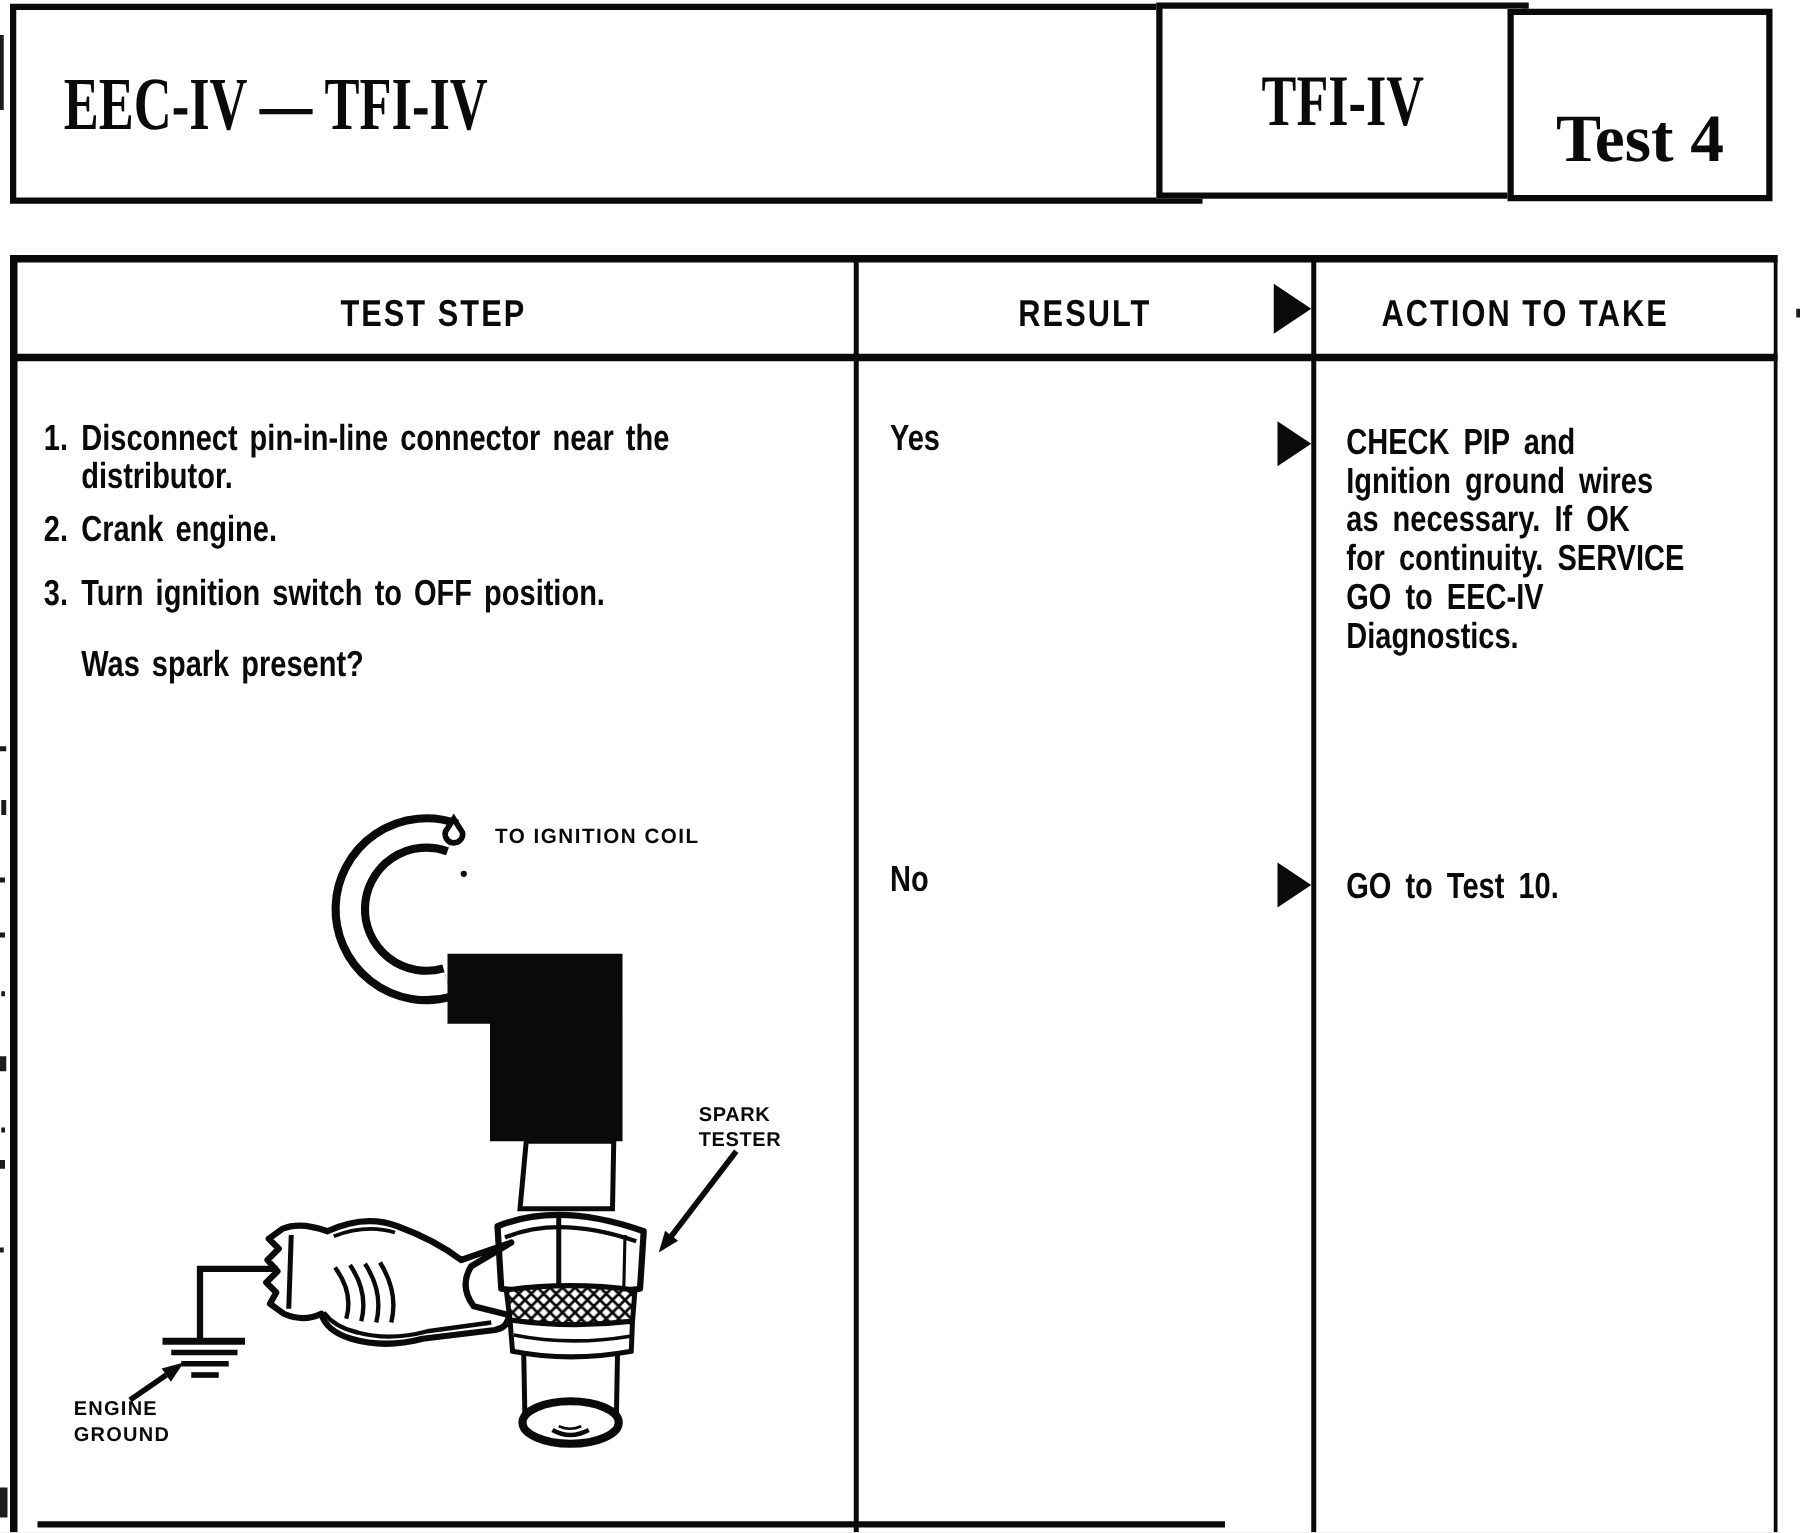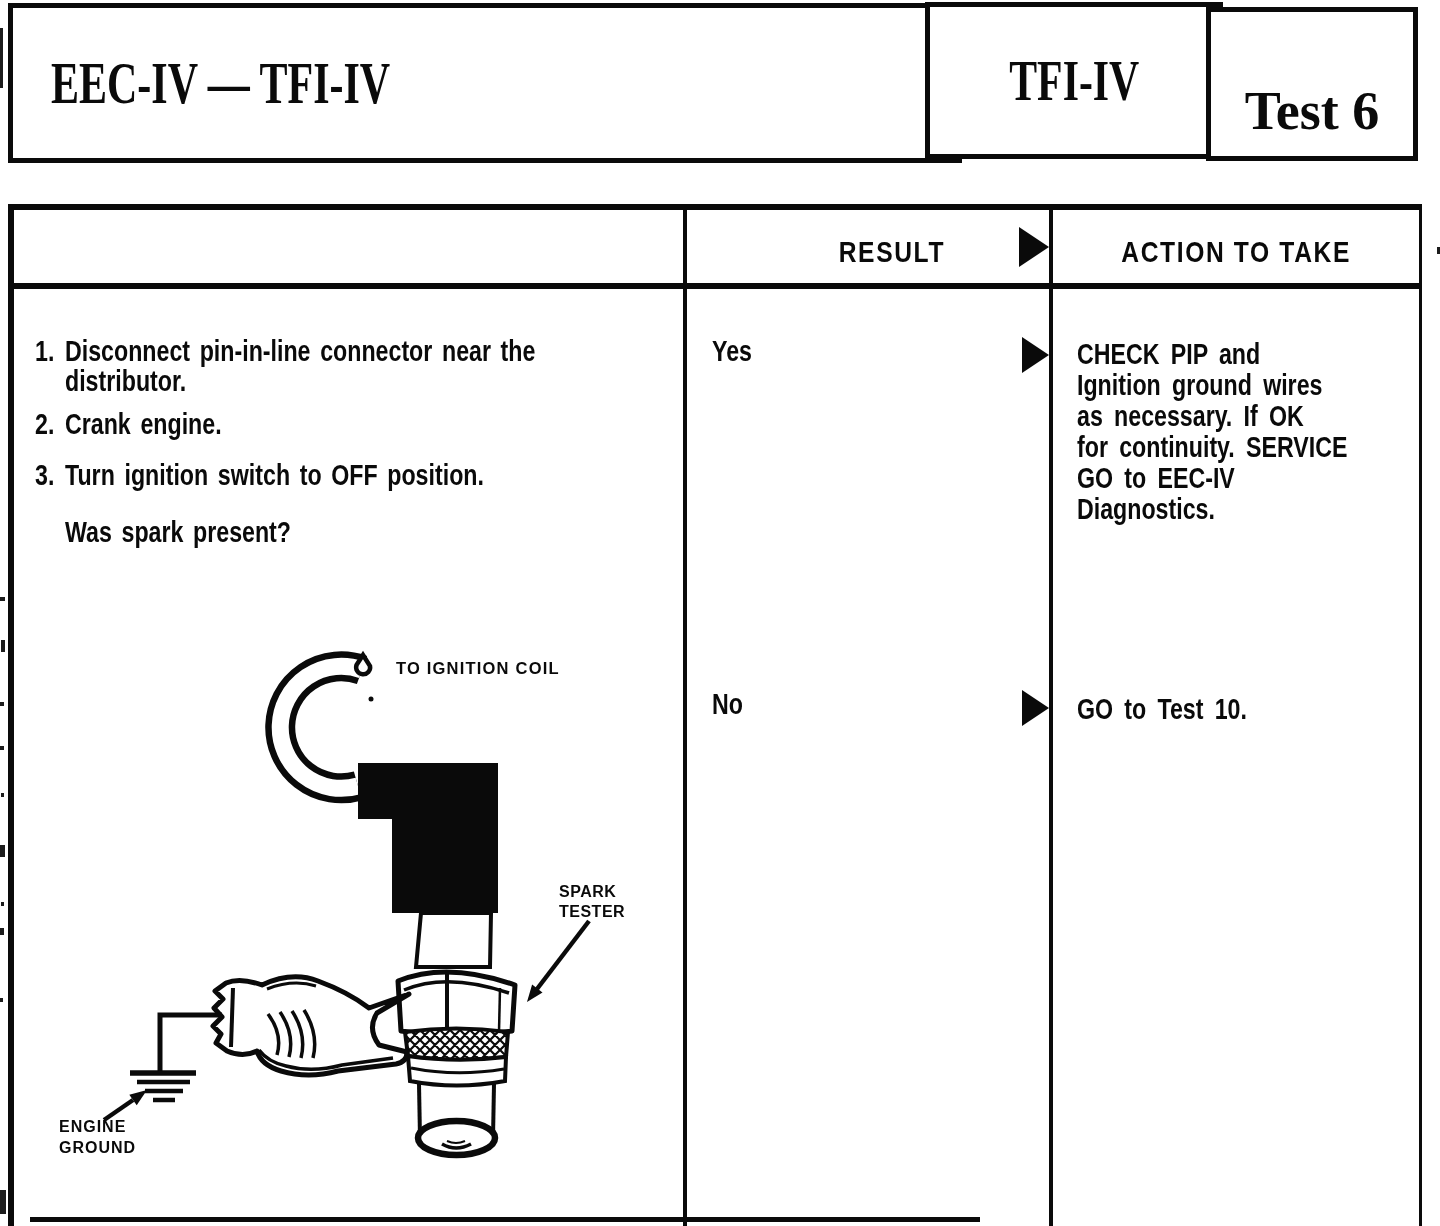--- a/index.html
+++ b/index.html
@@ -40,35 +40,38 @@
 
 <div class="page">
 
   <div class="hdr-box hdr-main">
     <span class="serif-big">EEC-IV — TFI-IV</span>
   </div>
   <div class="hdr-box hdr-module">
     <span class="serif-big">TFI-IV</span>
   </div>
   <div class="hdr-box hdr-test">
-    <span class="serif-test">Test 6</span>
+    <span class="serif-test">Test 4</span>
   </div>
 
   <div class="rule" style="left:8px;top:204px;width:1414px;height:6px;"></div>
   <div class="rule" style="left:8px;top:283px;width:1414px;height:6px;"></div>
   <div class="rule" style="left:8px;top:204px;width:6px;height:1022px;"></div>
   <div class="rule" style="left:1419px;top:204px;width:3px;height:1022px;"></div>
   <div class="rule" style="left:683px;top:204px;width:4px;height:1022px;"></div>
   <div class="rule" style="left:1049px;top:204px;width:4px;height:1022px;"></div>
   <div class="rule" style="left:30px;top:1217px;width:950px;height:5px;"></div>
 
-  <div class="colhdr" style="left:687px;width:362px;padding-left:24px;">
+  <div class="colhdr" style="left:8px;width:677px;">
+    <span class="cond-c">TEST STEP</span>
+  </div>
+  <div class="colhdr" style="left:687px;width:362px;">
     <span class="cond-c">RESULT</span>
   </div>
-  <div class="colhdr" style="left:1053px;width:366px;">
+  <div class="colhdr" style="left:994px;width:366px;text-align:right;">
     <span class="cond-c">ACTION TO TAKE</span>
   </div>
   <div class="tri tri-hdr" style="left:1019px;top:227px;"></div>
 
   <div class="steprow bodytxt" style="top:336px;">
     <div class="stepnum stepline"><span class="cond">1.</span></div>
     <div>
       <div class="stepline"><span class="cond">Disconnect pin-in-line connector near the</span></div>
       <div class="stepline"><span class="cond">distributor.</span></div>
     </div>

